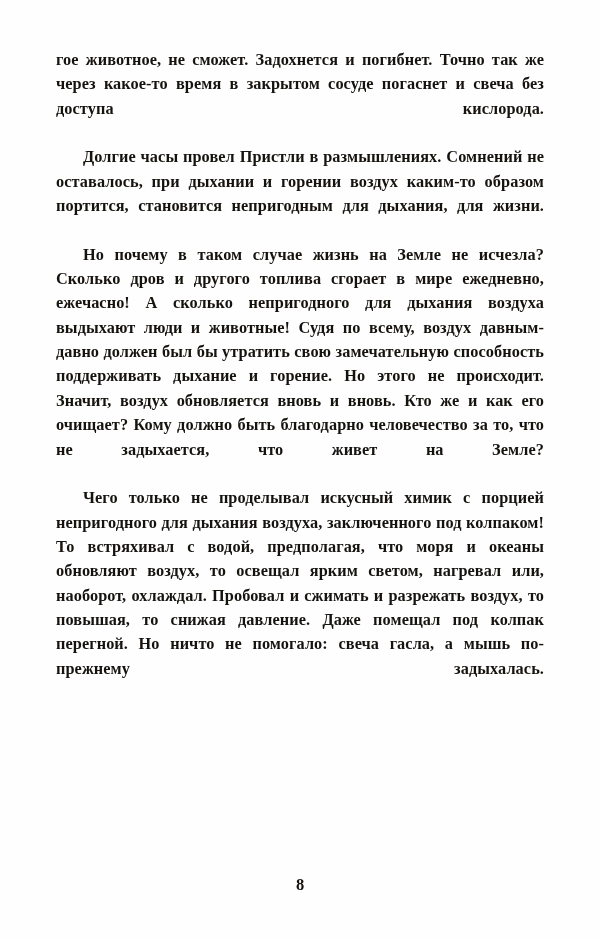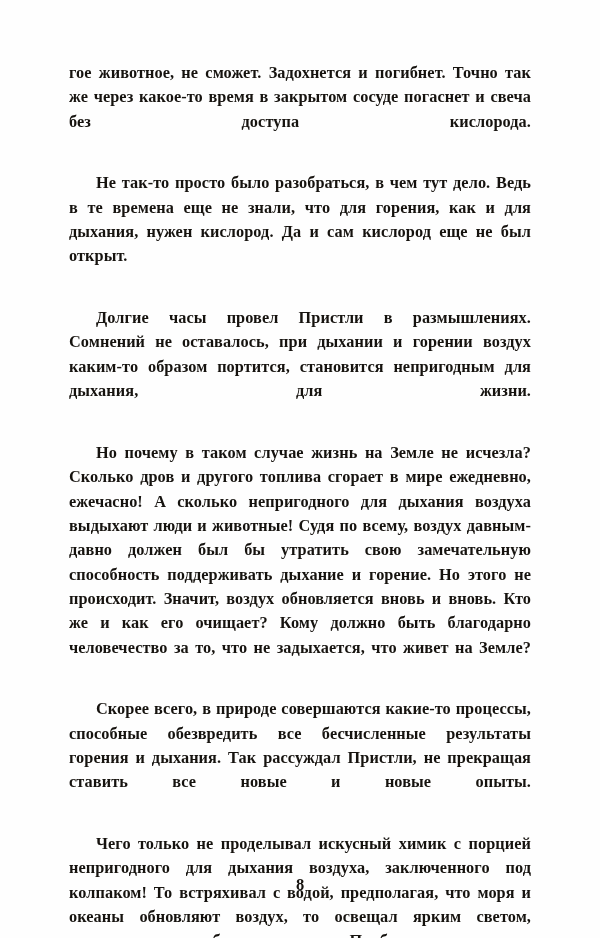--- a/index.html
+++ b/index.html
@@ -25,21 +25,21 @@
   }
 
   .textblock {
     position: absolute;
     left: 56px;
     top: 48px;
     width: 488px;
   }
 
   p.para {
-    margin: 13px;
+    margin: 0;
     text-indent: 27px;
     text-align: justify;
     text-justify: inter-word;
     font-size: 16.3px;
     line-height: 24.35px;
     font-weight: 700;
     letter-spacing: 0.08px;
     word-spacing: 0.3px;
     hyphens: manual;
   }
@@ -63,23 +63,21 @@
     color: #16130f;
   }
 </style>
 </head>
 <body style="background: rgb(254, 254, 254);">
 
 <div class="page" style="background: rgb(254, 254, 254);">
 
   <div class="textblock">
     <p class="para" style="text-indent: 0px;">гое животное, не сможет. Задохнется и погибнет. Точно так же через какое-то время в закрытом сосуде погаснет и свеча без доступа кислорода.</p>
-    <p class="para">Не так-то просто было разобраться, в чем тут дело. Ведь в те времена еще не знали, что для горения, как и для дыхания, нужен кислород. Да и сам кислород еще не был открыт.</p>
     <p class="para">Долгие часы провел Пристли в размышлениях. Сомнений не оставалось, при дыхании и горении воздух каким-то образом портится, становится непригодным для дыхания, для жизни.</p>
     <p class="para">Но почему в таком случае жизнь на Земле не исчезла? Сколько дров и другого топлива сгорает в мире ежедневно, ежечасно! А сколько непригодного для дыхания воздуха выдыхают люди и животные! Судя по всему, воздух давным-давно должен был бы утратить свою замечательную способность поддерживать дыхание и горение. Но этого не происходит. Значит, воздух обновляется вновь и вновь. Кто же и как его очищает? Кому должно быть благодарно человечество за то, что не задыхается, что живет на Земле?</p>
-    <p class="para">Скорее всего, в природе совершаются какие-то процессы, способные обезвредить все бесчисленные результаты горения и дыхания. Так рассуждал Пристли, не прекращая ставить все новые и новые опыты.</p>
     <p class="para">Чего только не проделывал искусный химик с порцией непригодного для дыхания воздуха, заключенного под колпаком! То встряхивал с водой, предполагая, что моря и океаны обновляют воздух, то освещал ярким светом, нагревал или, наоборот, охлаждал. Пробовал и сжимать и разрежать воздух, то повышая, то снижая давление. Даже помещал под колпак перегной. Но ничто не помогало: свеча гасла, а мышь по-прежнему задыхалась.</p>
 
   </div>
 
   <div class="pagenum">8</div>
 
 </div>
 
 </body></html>

